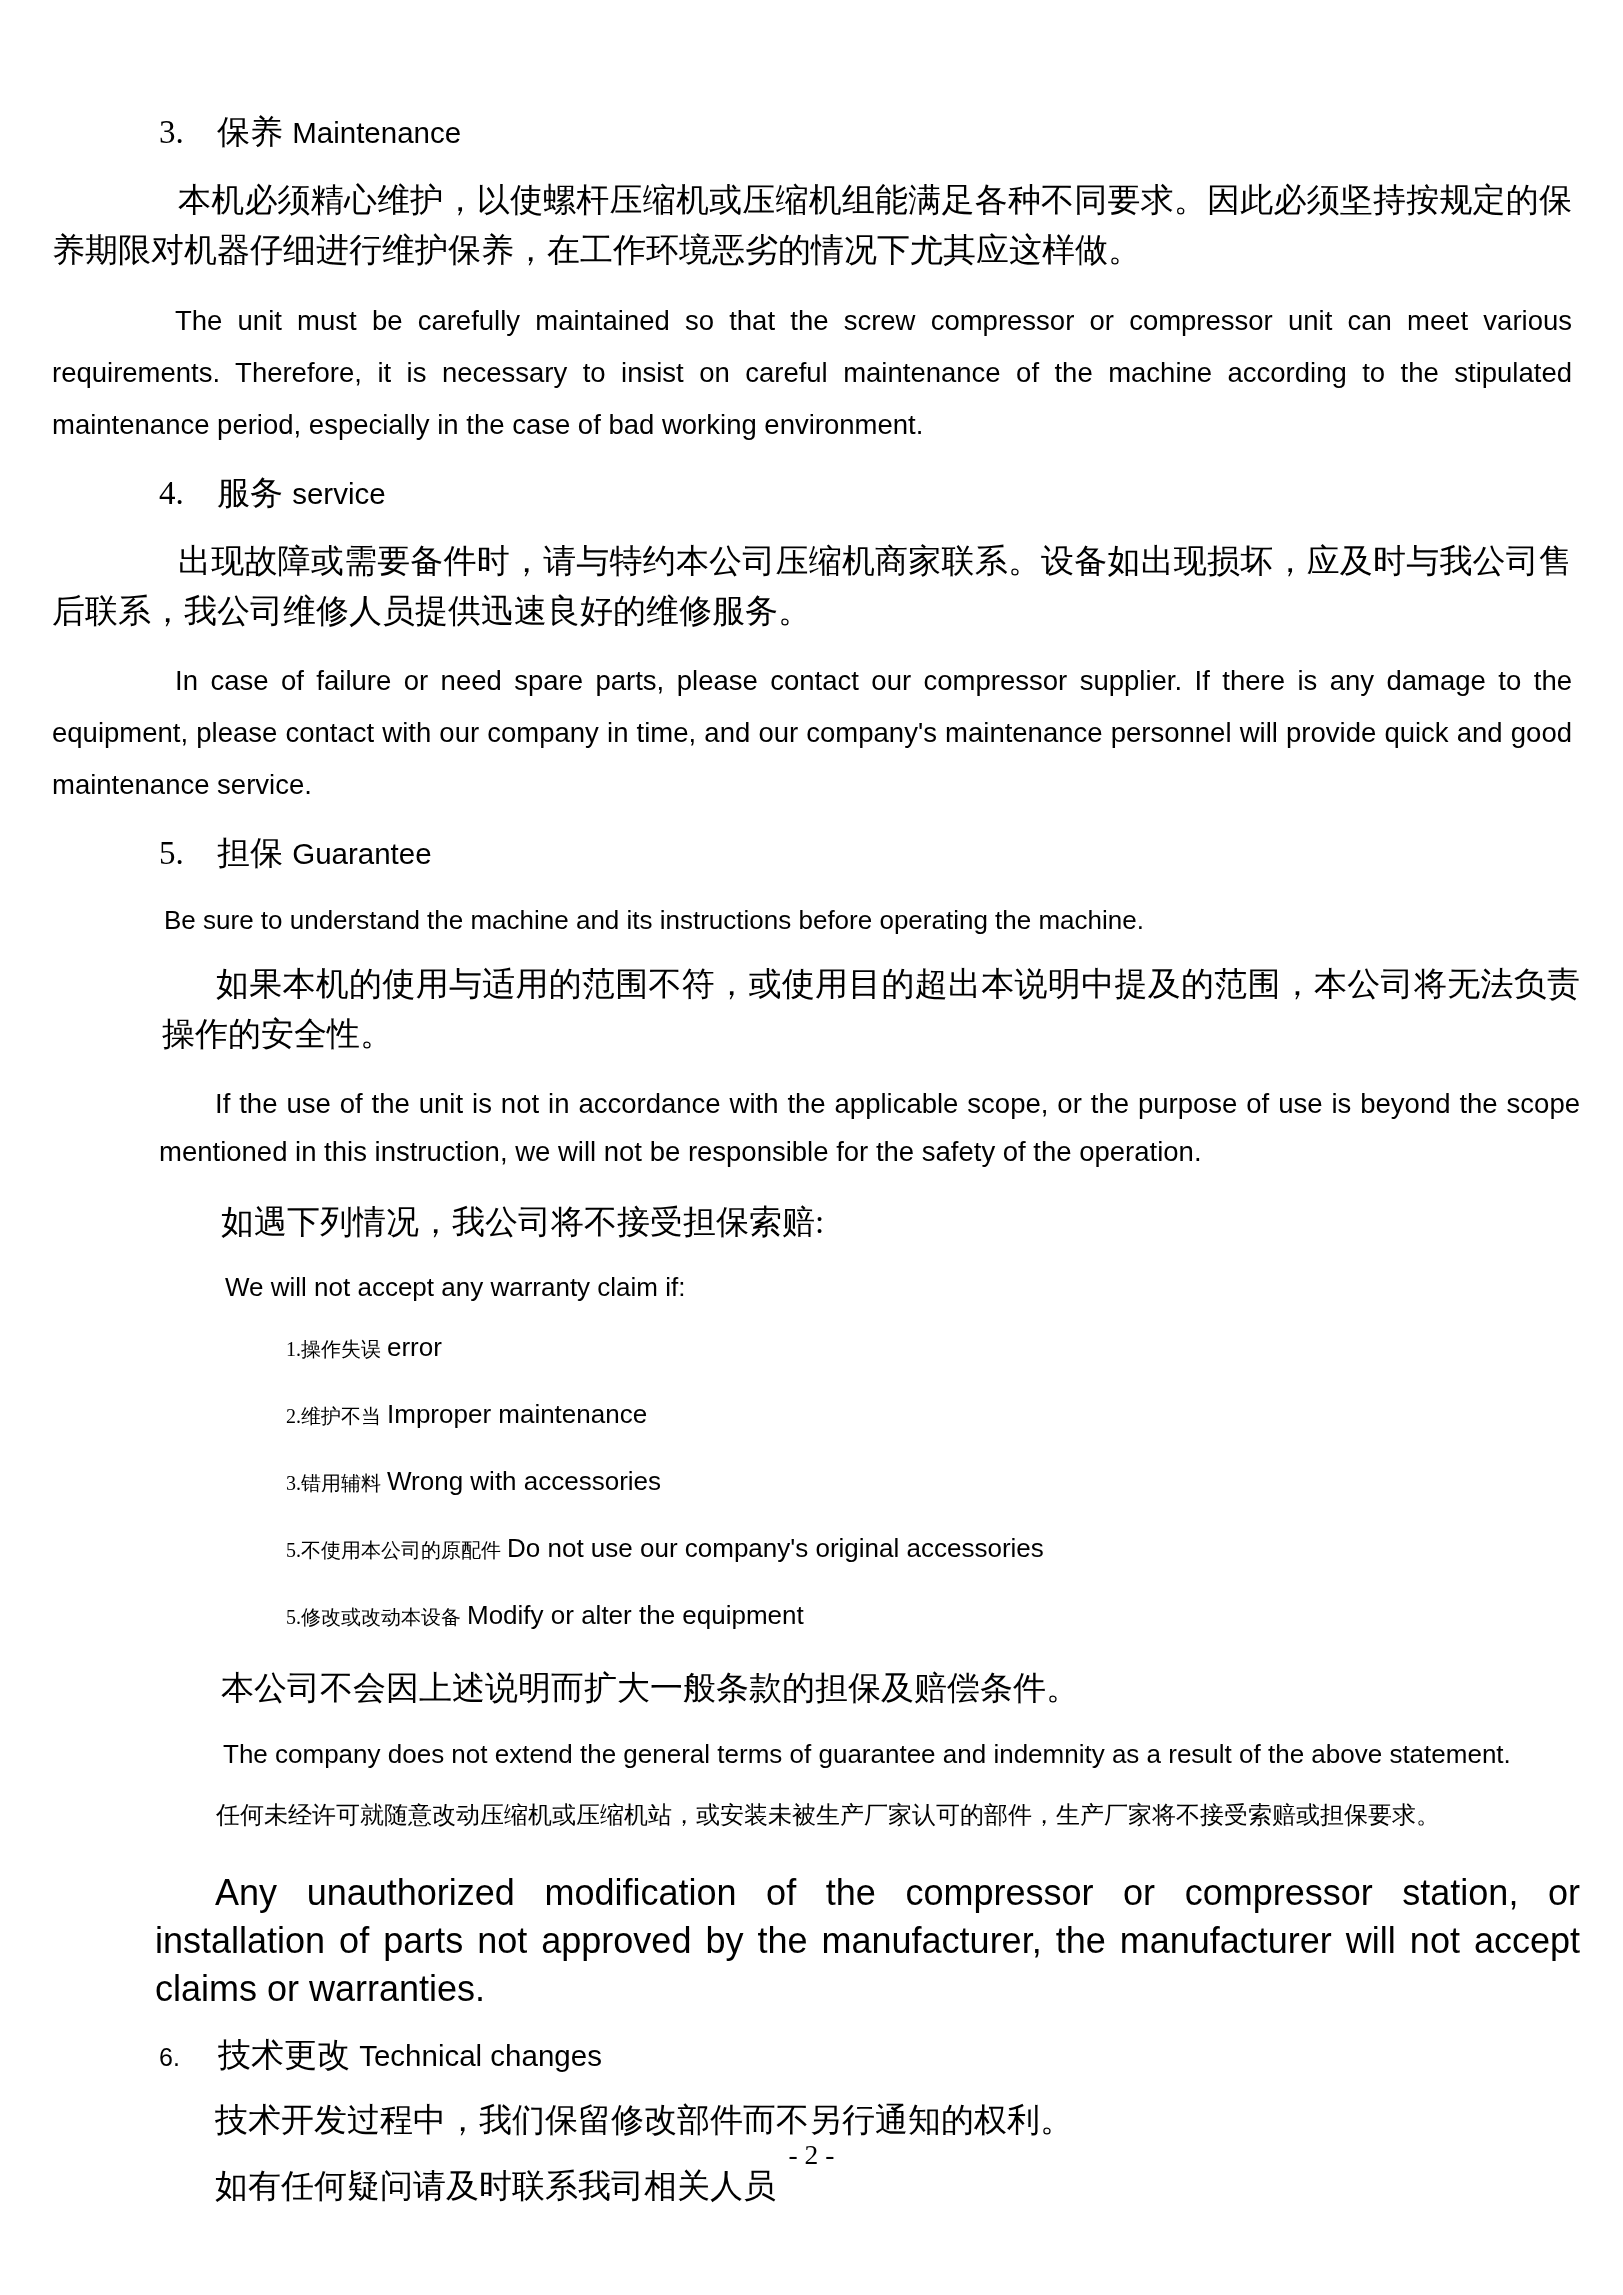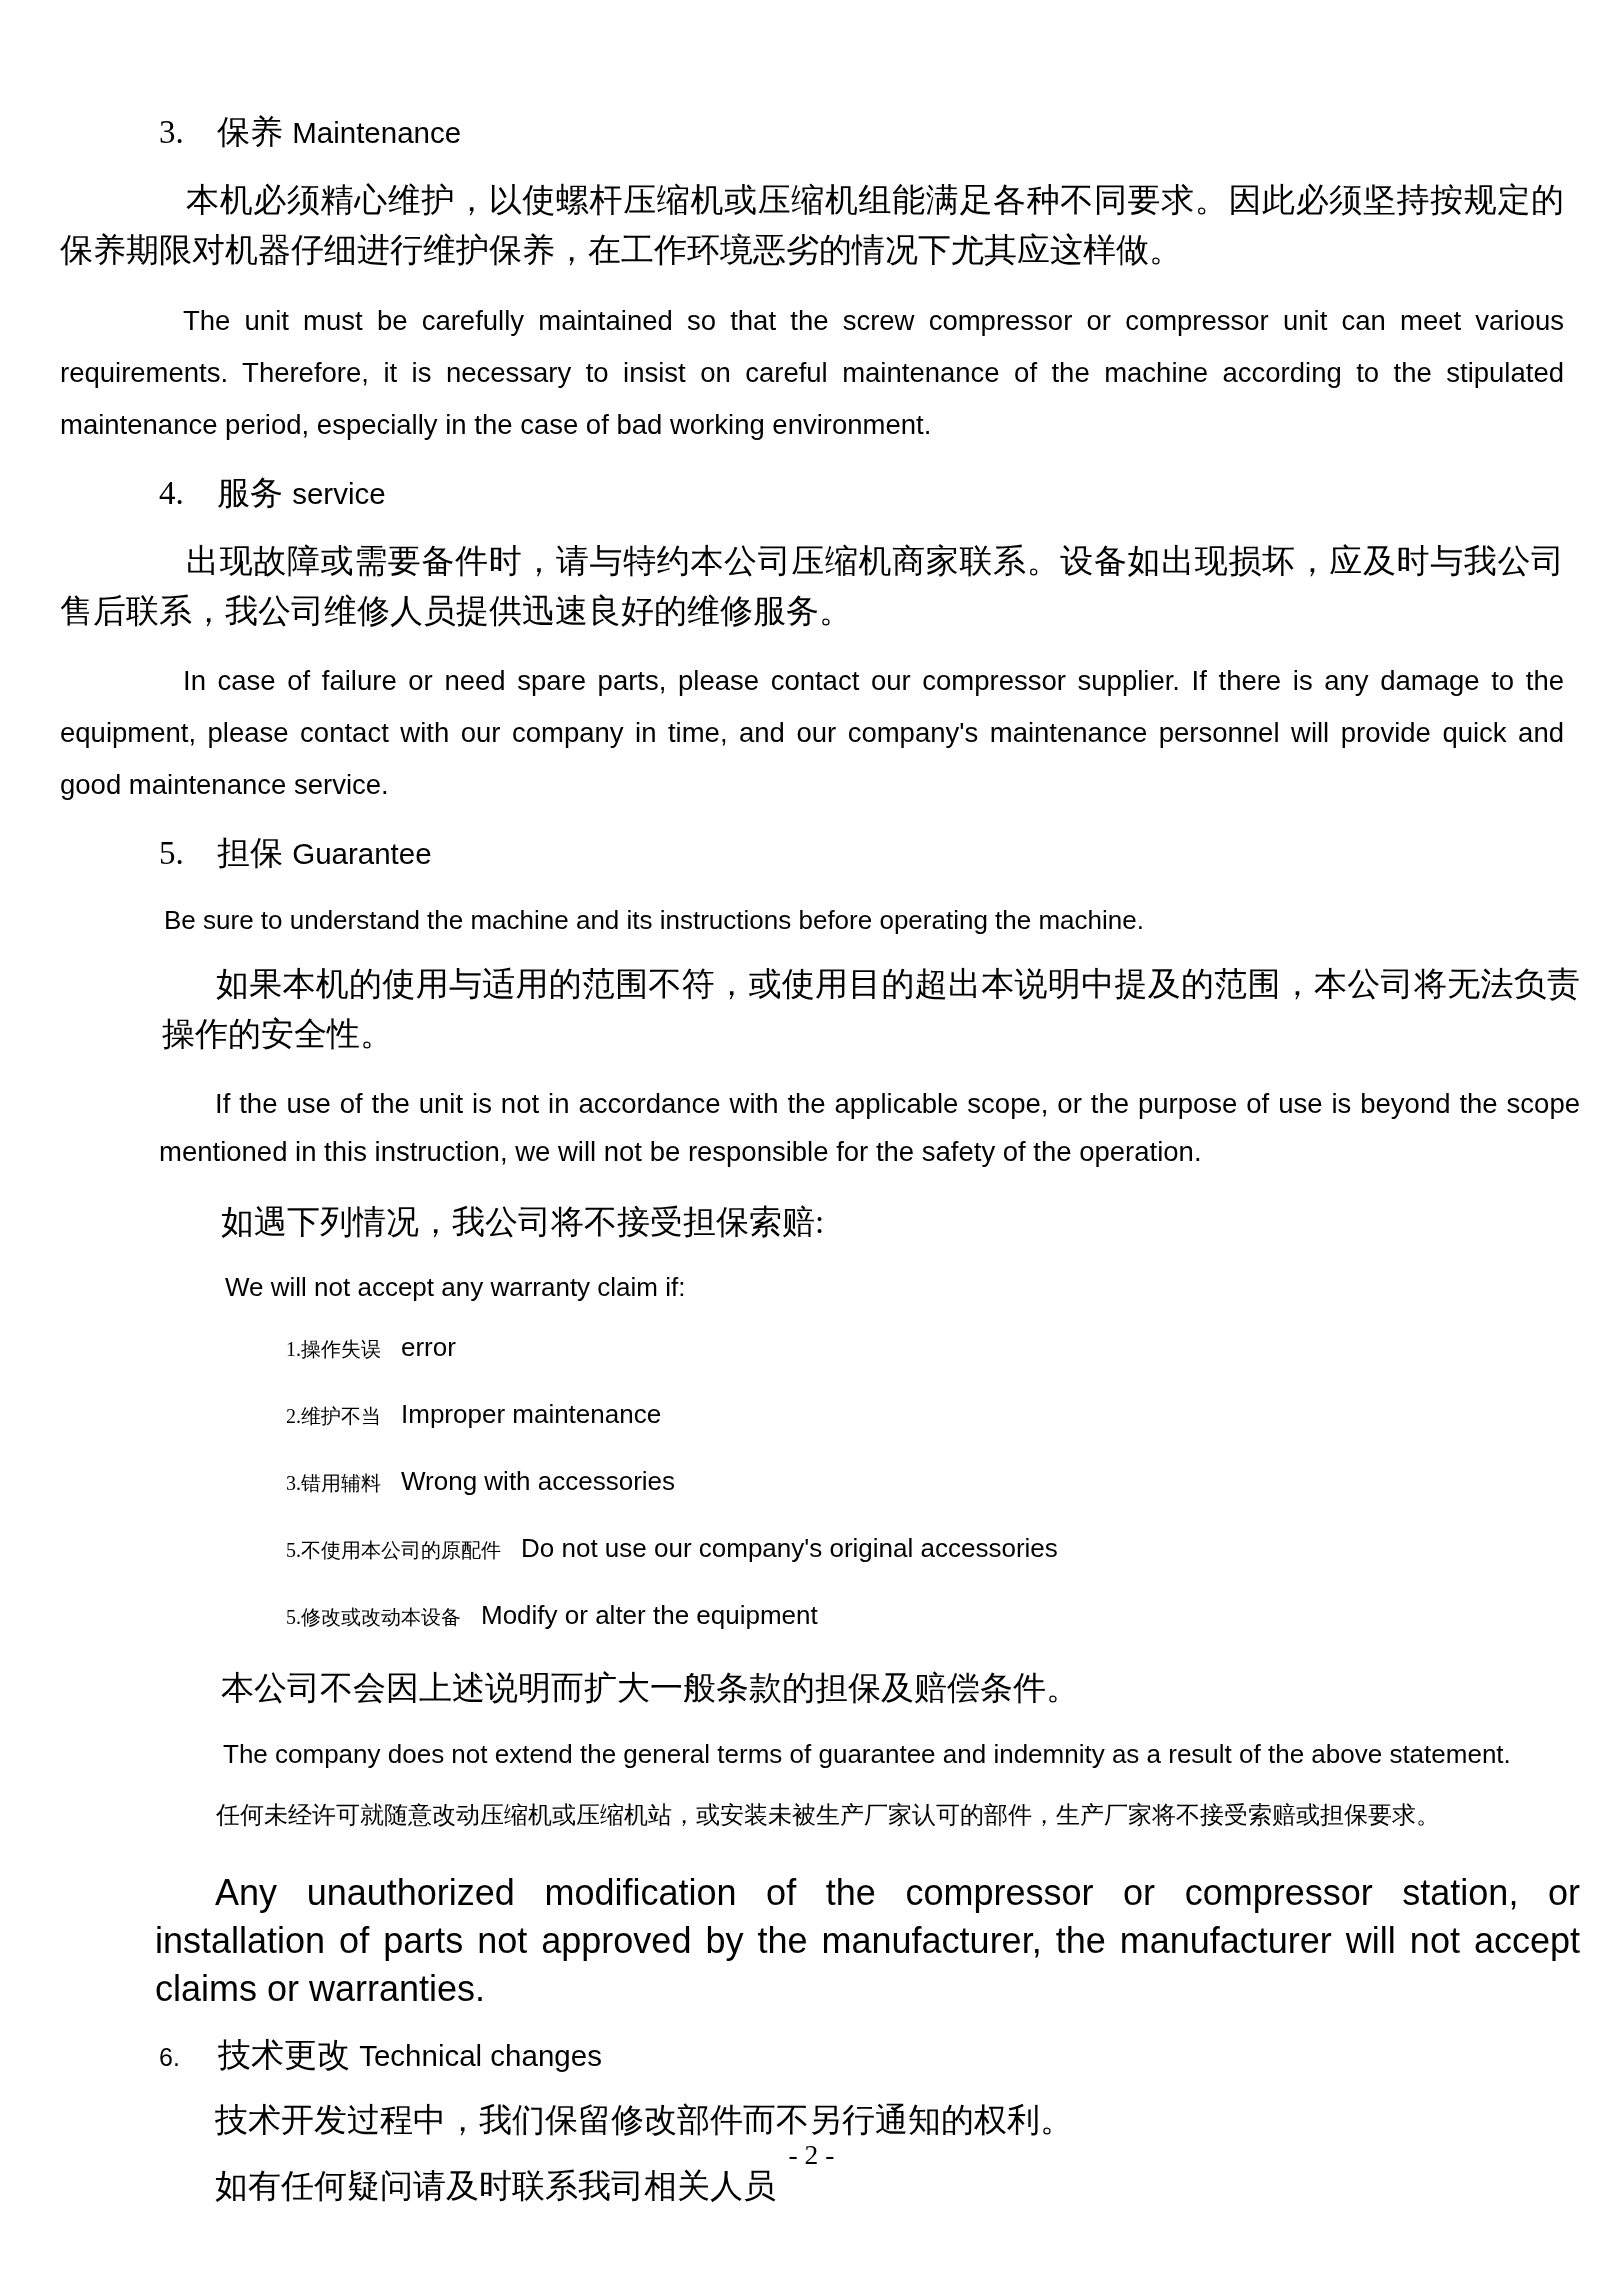--- a/index.html
+++ b/index.html
@@ -12,21 +12,21 @@
     font-family: "Liberation Sans", sans-serif;
     overflow: hidden;
   }
   .content {
     position: absolute;
     left: 44px;
     top: 90px;
     width: 1536px;
   }
 
-  p { margin: 16px; padding: 0; }
+  p { margin: 8px; padding: 0; }
 
   
   .heading {
     margin: 17px 0 6.5px 115px;
     font-size: 33px;
     line-height: 50px;
     font-family: "Liberation Serif", serif;
   }
   .heading .num { display: inline-block; min-width: 58px; }
   .heading .h-en { font-family: "Liberation Sans", sans-serif; font-size: 29.5px; margin-left: 9.2px; }
@@ -76,21 +76,21 @@
     margin: 27px 0 0 111px; text-indent: 60px; text-align: justify;
   }
 
   
   .claim-cn { font-family: "Liberation Serif", serif; font-size: 33px; line-height: 42px; margin: 25px 0 0 177px; }
   .claim-en { font-size: 26px; line-height: 37px; margin: 26px 0 0 181px; }
 
   
   .item { margin: 21px 0 0 242px; line-height: 41px; }
   .item .item-cn { font-family: "Liberation Serif", serif; font-size: 20px; }
-  .item .item-en { font-size: 26px; margin-left: 20px; text-align: center; }
+  .item .item-en { font-size: 26px; margin-left: 6px; text-align: center; }
 
   
   .stmt-cn { font-family: "Liberation Serif", serif; font-size: 33px; line-height: 42px; margin: 26px 0 0 177px; }
   .stmt-en { font-size: 26px; line-height: 37px; margin: 27.5px 0 0 179px; }
 
   
   .s6-cn  { font-family: "Liberation Serif", serif; font-size: 33px; line-height: 42px; margin: 17px 0 0 171px; }
   .s6-en  { font-size: 27.5px; line-height: 38px; margin: 23.6px 0 0 171px; }
   .s6-mix { margin: 25px 0 0 171px; line-height: 41px; }
   .s6-mix .mix-cn { font-family: "Liberation Serif", serif; font-size: 33px; }

